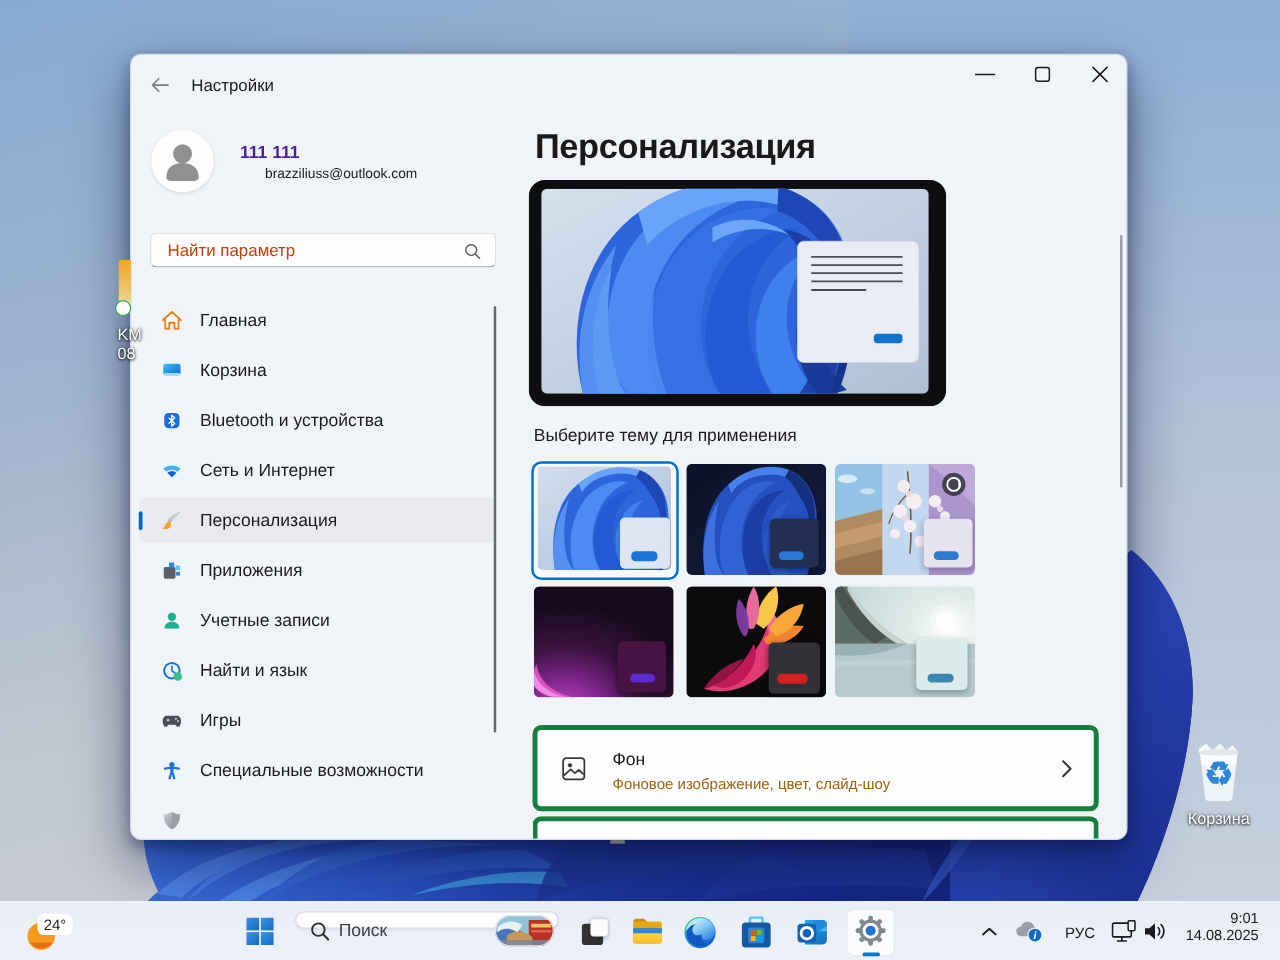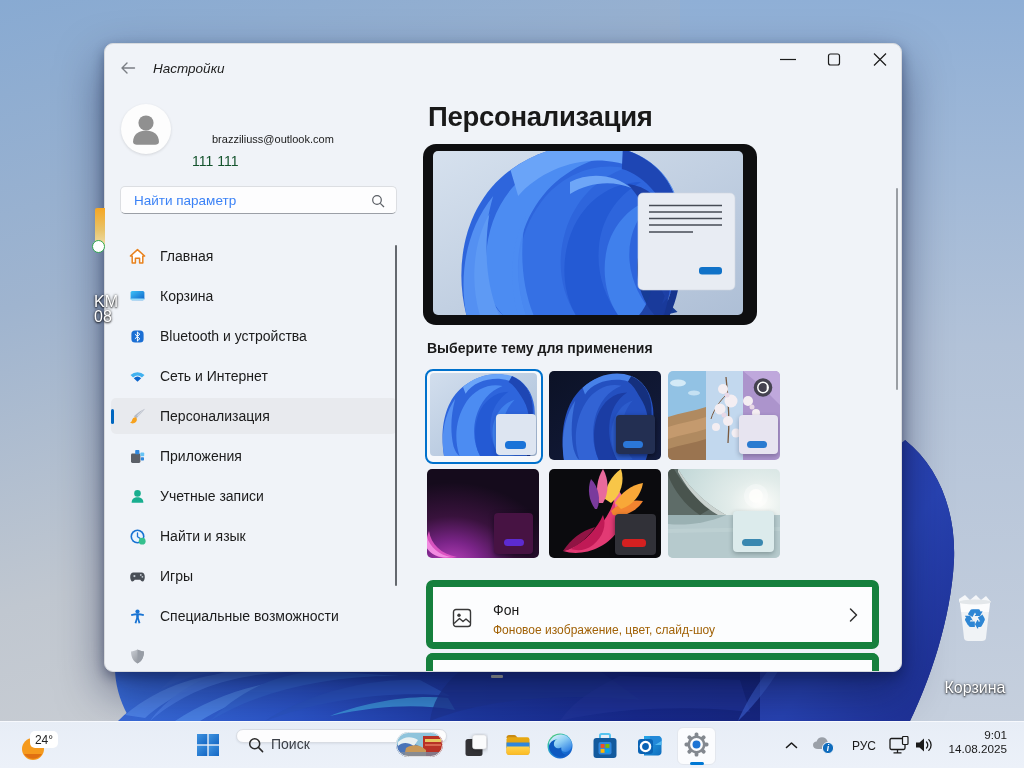--- a/index.html
+++ b/index.html
@@ -5,53 +5,53 @@
   * { margin:0; padding:0; box-sizing:border-box; }
   html,body { width:1024px; height:768px; overflow:hidden; font-family:"Liberation Sans", sans-serif; }
   body { position:relative; background:#a9bad2; }
   #wall { position:absolute; left:0; top:0; z-index:0; }
   
   #win { position:absolute; left:104px; top:43px; width:798px; height:629px;
          background:#f0f3f8; border-radius:9px; border:1px solid #d7dade;
          box-shadow:0 20px 45px rgba(8,16,55,.5), 0 5px 12px rgba(8,16,55,.38); }
   .tbtn { position:absolute; top:0px; width:46px; height:31px; }
   #backarrow { position:absolute; left:15px; top:16px; }
-  #wtitle { position:absolute; left:48px; top:17px; font-size:13.5px; color:#1c1c1c;font-style:italic; }
+  #wtitle { position:absolute; left:48px; top:17px; font-size:13.5px; color:#1c1c1c; }
   
   #avatar { position:absolute; left:121px; top:104px; width:50px; height:50px; border-radius:50%;
             background:#fdfdfd; box-shadow:0 1px 3px rgba(0,0,0,.12); }
-  #uname { position:absolute; left:192px; top:113px; font-size:14px; font-weight:normal; color:#14532d;margin-top:40px; }
+  #uname { position:absolute; left:192px; top:113px; font-size:14px; font-weight:bold; color:#4c1d95; }
   #umail { position:absolute; left:192px; top:133px; font-size:11px; color:#1b1b1b;margin-left:20px; }
   #sbox { position:absolute; left:120px; top:186px; width:277px; height:28px; background:#fdfdfe;
           border:1px solid #dcdee2; border-bottom-color:#9b9fa6; border-radius:5px; }
-  #sbox span { position:absolute; left:13px; top:6px; font-size:13.5px; color:#3b82f6; }
+  #sbox span { position:absolute; left:13px; top:6px; font-size:13.5px; color:#c2410c; }
   .nav { position:absolute; left:111px; width:286px; height:36px; border-radius:5px; }
   .nav .ic { position:absolute; left:18px; top:10px; width:17px; height:17px; }
   .nav .lb { position:absolute; left:49px; top:9.5px; font-size:14px; color:#1b1b1b; white-space:nowrap; }
   .nav.sel { background:#e8eaee; }
   .nav.sel::before { content:""; position:absolute; left:0; top:10.5px; width:3px; height:15px;
                      border-radius:2px; background:#0067c0; }
   #sidescroll { position:absolute; left:395px; top:245px; width:2px; height:341px; background:#64686e; border-radius:1px; }
   
   #ctitle { position:absolute; left:428px; top:101px; font-size:27.5px; font-weight:600; color:#191919; letter-spacing:-.3px; }
   #hero { position:absolute; left:423px; top:144px; width:334px; height:181px; }
-  #themelbl { position:absolute; left:427px; top:340px; font-size:14px; font-weight:bold; color:#191919; }
+  #themelbl { position:absolute; left:427px; top:340px; font-size:14px; font-weight:normal; color:#191919; }
   .tile { position:absolute; width:112px; height:89px; border-radius:5px; overflow:hidden; }
   #selring { position:absolute; left:425px; top:368.5px; width:118px; height:95px; border:2.2px solid #0071cc; border-radius:8px; background:#f6f8fb; }
   .mcard { position:absolute; border-radius:4px; }
   .mpill { position:absolute; border-radius:3.5px; }
-  .card { position:absolute; left:426px; width:453px; background:#fcfdfe; border:7px solid #15803d; border-radius:7px; }
+  .card { position:absolute; left:426px; width:453px; background:#fcfdfe; border:4px solid #15803d; border-radius:7px; }
   #cscroll { position:absolute; left:896px; top:188px; width:2px; height:202px; background:#9a9ea4; border-radius:1px; }
   
   #taskbar { position:absolute; left:0; top:721px; width:1024px; height:47px; z-index:20;
              background:linear-gradient(#e7edf6,#ecf1f9); border-top:1px solid rgba(255,255,255,.6); }
   #clk { position:absolute; right:17px; top:6px; text-align:right; font-size:11.7px; color:#1a1a1a; line-height:14.2px; }
   #rus { position:absolute; right:148px; top:17px; font-size:12px; color:#1a1a1a; }
   
-  .dlabel { color:#fff; font-size:16px; text-shadow:0 1px 2px rgba(0,0,0,.85), 0 0 3px rgba(0,0,0,.6);margin-top:33px; }
+  .dlabel { color:#fff; font-size:13px; text-shadow:0 1px 2px rgba(0,0,0,.85), 0 0 3px rgba(0,0,0,.6); }
 </style>
 </head>
 <body>
 <svg id="wall" width="1024" height="768" viewBox="0 0 1024 768">
   <defs>
     <linearGradient id="sky" x1="0" y1="0" x2="0.25" y2="1">
       <stop offset="0" stop-color="#88aad2"></stop>
       <stop offset=".38" stop-color="#9fb4cf"></stop>
       <stop offset=".75" stop-color="#c0c7d0"></stop>
       <stop offset="1" stop-color="#caced4"></stop>

